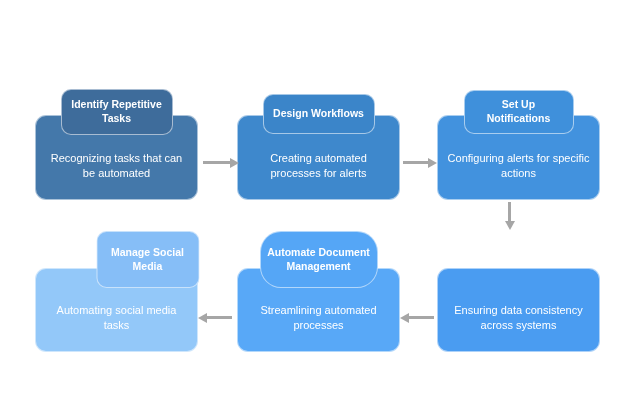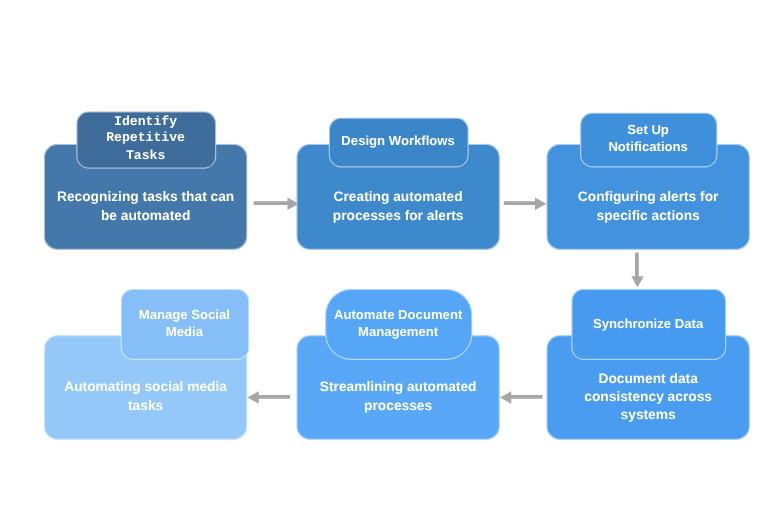--- a/index.html
+++ b/index.html
@@ -10,32 +10,32 @@
   .node { position:absolute; width:163px; }
   .r1 { top:115px; height:85px; }
   .r2 { top:268px; height:84px; }
   .c1 { left:35px; } .c2 { left:237px; } .c3 { left:437px; }
 
   .nbody {
     position:absolute; left:0; top:0; right:0; bottom:0;
     background:var(--body); border:1.5px solid rgba(255,255,255,0.55);
     border-radius:11px; display:flex; align-items:center; justify-content:center;
     padding:20px 9px 4px 9px; box-sizing:border-box; text-align:center;
-    color:#ffffff; font-size:11px; font-weight:700; line-height:1.35;
+    color:#ffffff; font-size:11px; font-weight:400; line-height:1.35;
   }
   .tab {
     position:absolute; left:50%; transform:translateX(-50%);
     background:var(--tab); border:1.5px solid rgba(255,255,255,0.55);
     border-radius:10px; display:flex; align-items:center; justify-content:center;
     text-align:center; color:#ffffff; font-size:10.5px; font-weight:700;
     line-height:1.3; padding:3px 6px; box-sizing:border-box; z-index:2;
   }
   .r1 .tab { top:-26px; height:46px; }
   .r2 .tab { top:-37px; height:57px; }
-  .n1 .tab { width:112px;font-family:Liberation Mono, monospace; }
+  .n1 .tab { width:112px; }
   .n2 .tab { width:112px; height:40px; top:-21px; }
   .n3 .tab { width:110px; height:44px; top:-25px; }
   .n4 .tab { width:124px; }
   .n5 .tab { width:118px;border-radius:21px; }
   .n6 .tab { width:103px;margin-left:31px; }
 
   .arrow { position:absolute; background:var(--arrow); }
   .arrow-h { height:3px; }
   .arrow-v { width:3px; }
   .head-right::after {
@@ -81,24 +81,21 @@
     <div class="nbody">
       <span>Configuring alerts for specific actions</span>
     </div>
     <div class="tab">
       <span>Set Up Notifications</span>
     </div>
   </div>
 
   <div class="node r2 c3 n4" style="--tab: #469af0; --body: #4a9cf1;">
     <div class="nbody">
-      <span>Document data consistency across systems</span>
-    </div>
-    <div class="tab">
-      <span>Synchronize Data</span>
+      <span>Ensuring data consistency across systems</span>
     </div>
   </div>
 
   <div class="node r2 c2 n5" style="--tab: #55a6f6; --body: #58a8f7;">
     <div class="nbody">
       <span>Streamlining automated processes</span>
     </div>
     <div class="tab">
       <span>Automate Document Management</span>
     </div>

